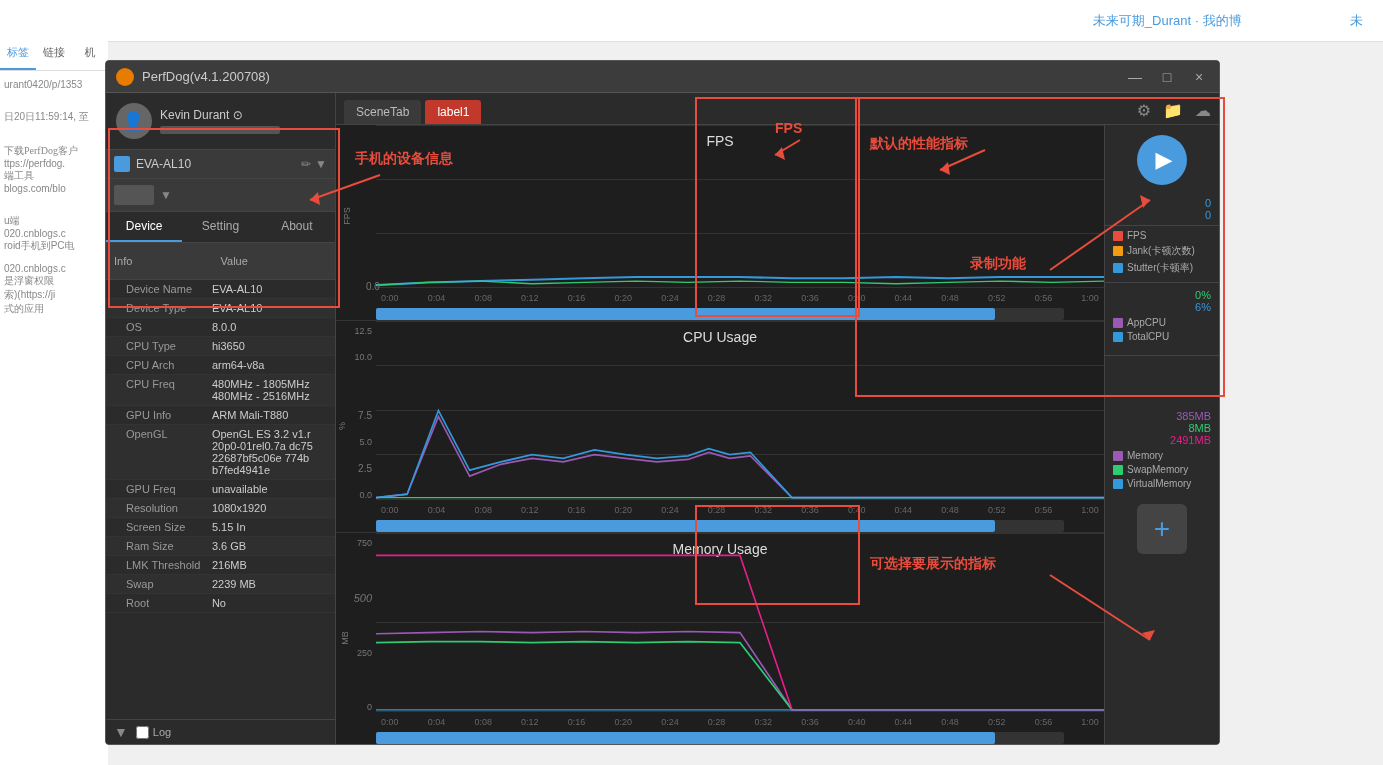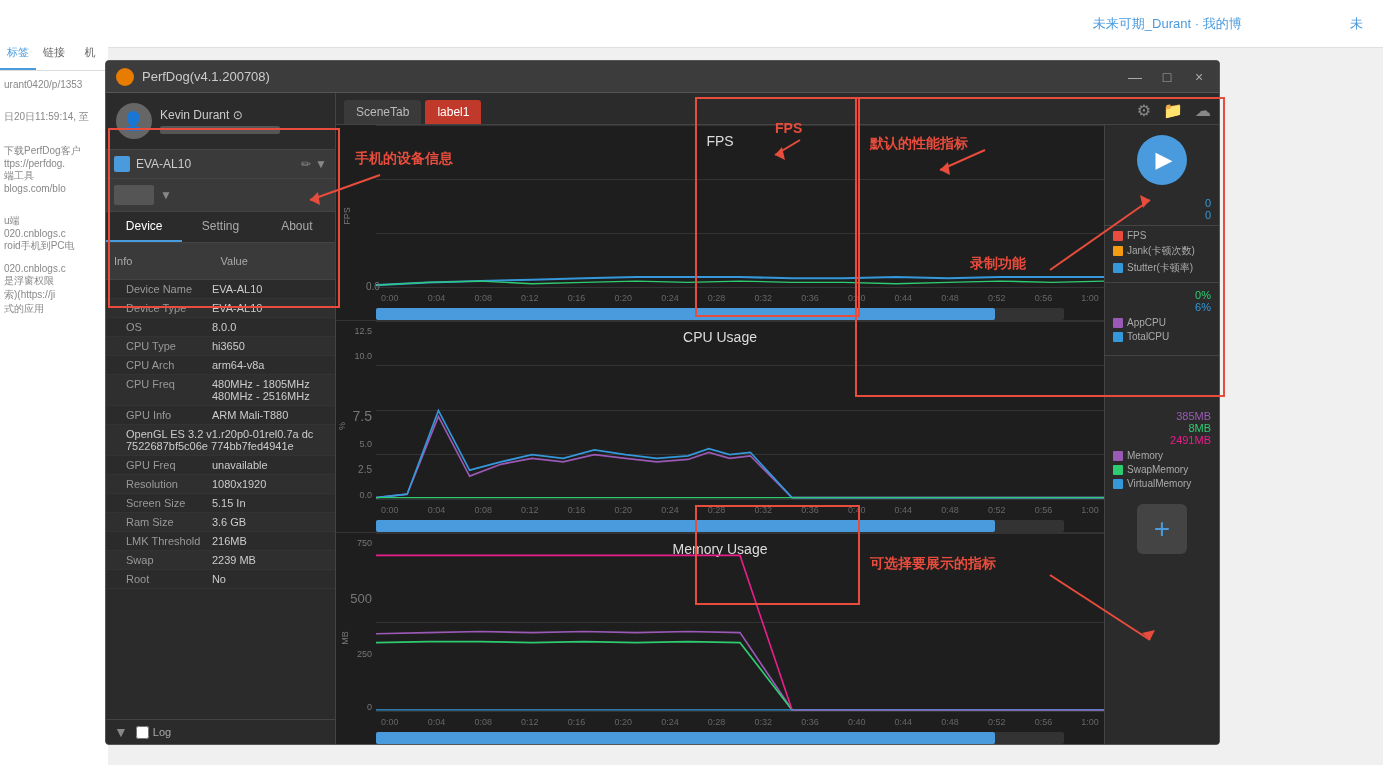--- a/index.html
+++ b/index.html
@@ -9,21 +9,21 @@
       background: #f0f0f0;
       font-family: 'Microsoft YaHei', Arial, sans-serif;
       overflow: hidden;
       position: relative;
     }
 
     
     .top-bar {
       position: absolute;
       top: 0; left: 0; right: 0;
-      height: 48px;
+      height: 42px;
       background: #fff;
       display: flex;
       align-items: center;
       justify-content: flex-end;
       padding: 0 20px;
       font-size: 13px;
       color: #4a9bde;
       border-bottom: 1px solid #e0e0e0;
     }
 
@@ -542,21 +542,21 @@
 
 <div class="left-nav">
   <div class="left-nav-tabs">
     <div class="left-nav-tab active" style="font-size:11px;">标签</div>
     <div class="left-nav-tab" style="font-size:11px;">链接</div>
     <div class="left-nav-tab" style="font-size:11px;">机</div>
   </div>
   <div class="left-nav-content">
     <div style="color:#888; font-size:10px; margin-top:4px;">urant0420/p/1353</div>
     <div style="color:#888; font-size:10px; margin-top:20px;">日20日11:59:14, 至</div>
-    <div style="color:#888; font-size:10px; margin-top:20px;">下载PerfDog客户</div>
+    <div style="color:#888; font-size:10px; margin-top:20px;font-family:Liberation Serif, serif;">下载PerfDog客户</div>
     <div style="color:#888; font-size:10px;">ttps://perfdog.</div>
     <div style="color:#888; font-size:10px;">端工具</div>
     <div style="color:#888; font-size:10px;">blogs.com/blo</div>
     <div style="color:#888; font-size:10px; margin-top:20px;">u端</div>
     <div style="color:#888; font-size:10px;">020.cnblogs.c</div>
     <div style="color:#888; font-size:10px;">roid手机到PC电</div>
     <div style="color:#888; font-size:10px; margin-top:10px;">020.cnblogs.c</div>
     <div style="color:#888; font-size:10px;">是浮窗权限</div>
     <div style="color:#888; font-size:10px;">索)(https://ji</div>
     <div style="color:#888; font-size:10px;">式的应用</div>
@@ -644,20 +644,21 @@
             <div class="info-row">
               <span class="info-key">CPU Freq</span>
               <span class="info-val">480MHz - 1805MHz
 480MHz - 2516MHz</span>
             </div>
             <div class="info-row">
               <span class="info-key">GPU Info</span>
               <span class="info-val">ARM Mali-T880</span>
             </div>
             <div class="info-row">
+              <span class="info-key">OpenGL</span>
               <span class="info-val">OpenGL ES 3.2 v1.r20p0-01rel0.7a dc7522687bf5c06e 774bb7fed4941e</span>
             </div>
             <div class="info-row">
               <span class="info-key">GPU Freq</span>
               <span class="info-val">unavailable</span>
             </div>
             <div class="info-row">
               <span class="info-key">Resolution</span>
               <span class="info-val">1080x1920</span>
             </div>
@@ -753,21 +754,21 @@
 
             <div style="position:absolute;left:30px;bottom:28px;color:#777;font-size:10px;">0.0</div>
           </div>
 
           <div class="chart-block" style="flex: 1.3;">
             <div class="chart-title">CPU Usage</div>
             <div class="chart-inner">
               <div class="y-axis">
                 <span style="font-size:9px;color:#777;">12.5</span>
                 <span style="font-size:9px;color:#777;">10.0</span>
-                <span style="font-size:14px;color:#777;margin-top:33px;">7.5</span>
+                <span style="font-size:10px;color:#777;margin-top:33px;">7.5</span>
                 <span style="font-size:9px;color:#777;">5.0</span>
                 <span style="font-size:10px;color:#777;">2.5</span>
                 <span style="font-size:9px;color:#777;">0.0</span>
               </div>
               <div class="chart-canvas">
                 <div class="chart-bg">
                   <div class="grid-line"></div>
                   <div class="grid-line"></div>
                   <div class="grid-line"></div>
                   <div class="grid-line"></div>
@@ -806,21 +807,21 @@
             <div class="scroll-bar">
               <div class="scroll-thumb"></div>
             </div>
           </div>
 
           <div class="chart-block" style="flex: 1.3; border-bottom: none;">
             <div class="chart-title">Memory Usage</div>
             <div class="chart-inner">
               <div class="y-axis">
                 <span style="font-size:9px;color:#777;">750</span>
-                <span style="font-size:13px;color:#777;">500</span>
+                <span style="font-size:11px;color:#777;font-style:italic;">500</span>
                 <span style="font-size:9px;color:#777;">250</span>
                 <span style="font-size:9px;color:#777;">0</span>
               </div>
               <div class="chart-canvas">
                 <div class="chart-bg">
                   <div class="grid-line"></div>
                   <div class="grid-line"></div>
                   <div class="grid-line"></div>
                 </div>
                 <svg viewBox="0 0 700 160" preserveAspectRatio="none" style="position:absolute;inset:0;bottom:20px;width:100%;height:calc(100% - 20px);">

